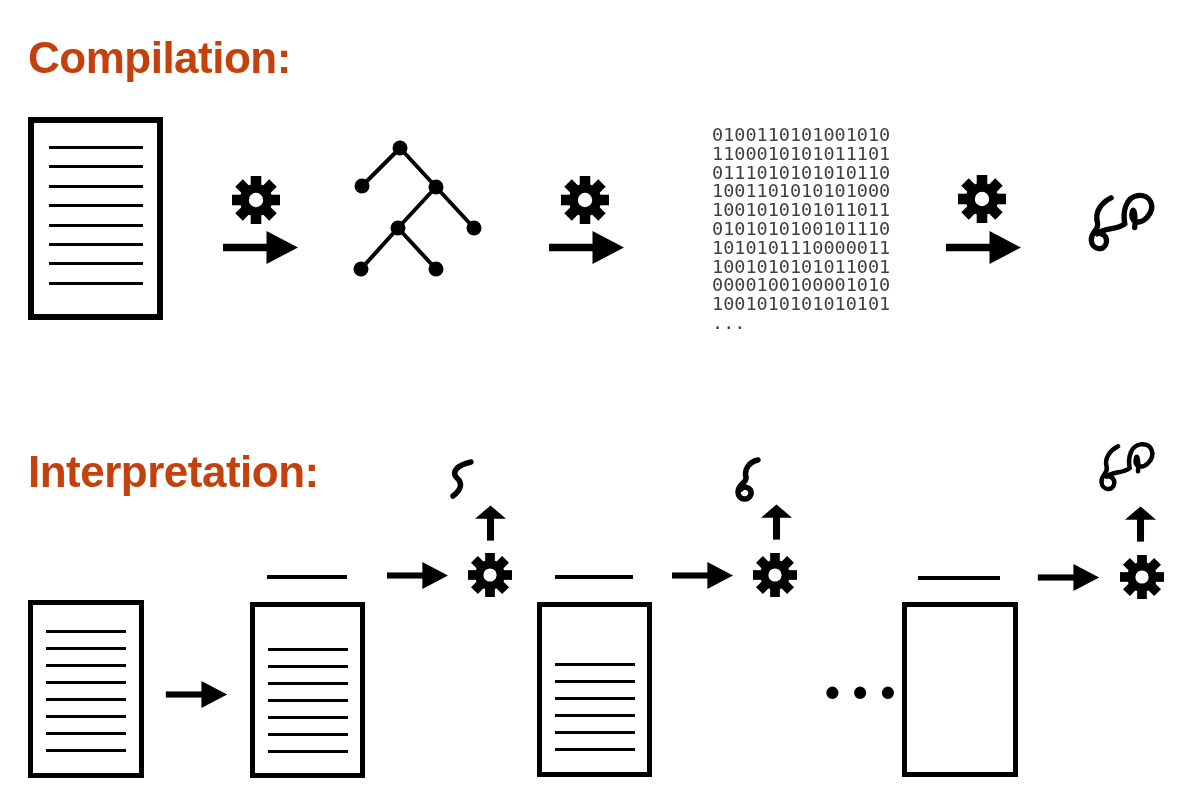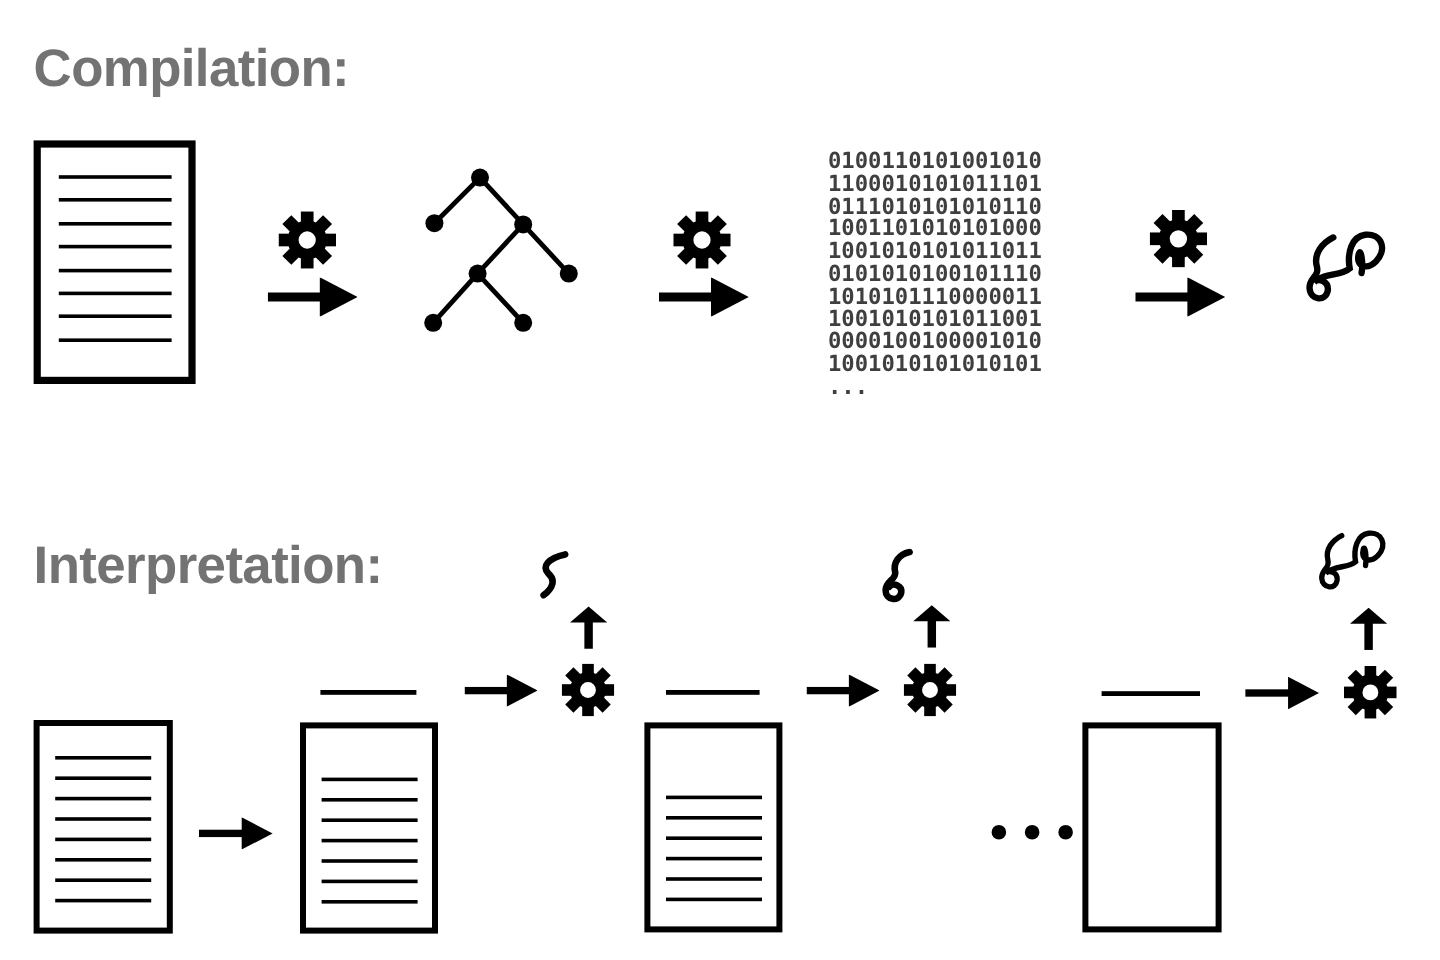--- a/index.html
+++ b/index.html
@@ -1,19 +1,19 @@
 <!DOCTYPE html>
 <html><head>
 <meta charset="utf-8">
 <style>
   html,body{margin:0;padding:0;background:#ffffff;}
   .canvas{position:relative;width:1200px;height:800px;background:#ffffff;overflow:hidden;
           font-family:"Liberation Sans",sans-serif;}
   .abs{position:absolute;}
-  .title{margin:0;font-size:44px;font-weight:bold;color:#737373;letter-spacing:-0.5px;
+  .title{margin:0;font-size:44px;font-weight:bold;color:#c2410c;letter-spacing:-0.5px;
          font-family:"Liberation Sans",sans-serif;}
   
   .doc{background:#ffffff;border:6px solid #000;box-sizing:border-box;}
   .doc-thin{border-width:5px;}
   .rule{height:3px;background:#000;margin:0 auto;}
   .comp-doc .rule{width:94px;margin-bottom:16.4px;}
   .interp-doc .rule{width:80px;margin-bottom:14px;}
   .pad-c1{padding-top:23px;}
   .pad-i1{padding-top:25px;}
   .pad-i2{padding-top:41px;}
@@ -113,21 +113,21 @@
       </g>
     </svg>
 
     <svg class="abs" style="left:561px;top:176px;" width="48" height="48">
         <use href="#gear"></use>
       </svg>
     <svg class="abs" style="left:549px;top:231px;" width="75" height="33">
         <use href="#arrow-right"></use>
       </svg>
 
-    <pre class="abs codeblock" style="left:690px;top:126px;font-weight:bold;">0100110101001010
+    <pre class="abs codeblock" style="left:712px;top:126px;">0100110101001010
 1100010101011101
 0111010101010110
 1001101010101000
 1001010101011011
 0101010100101110
 1010101110000011
 1001010101011001
 0000100100001010
 1001010101010101
 ...</pre>

